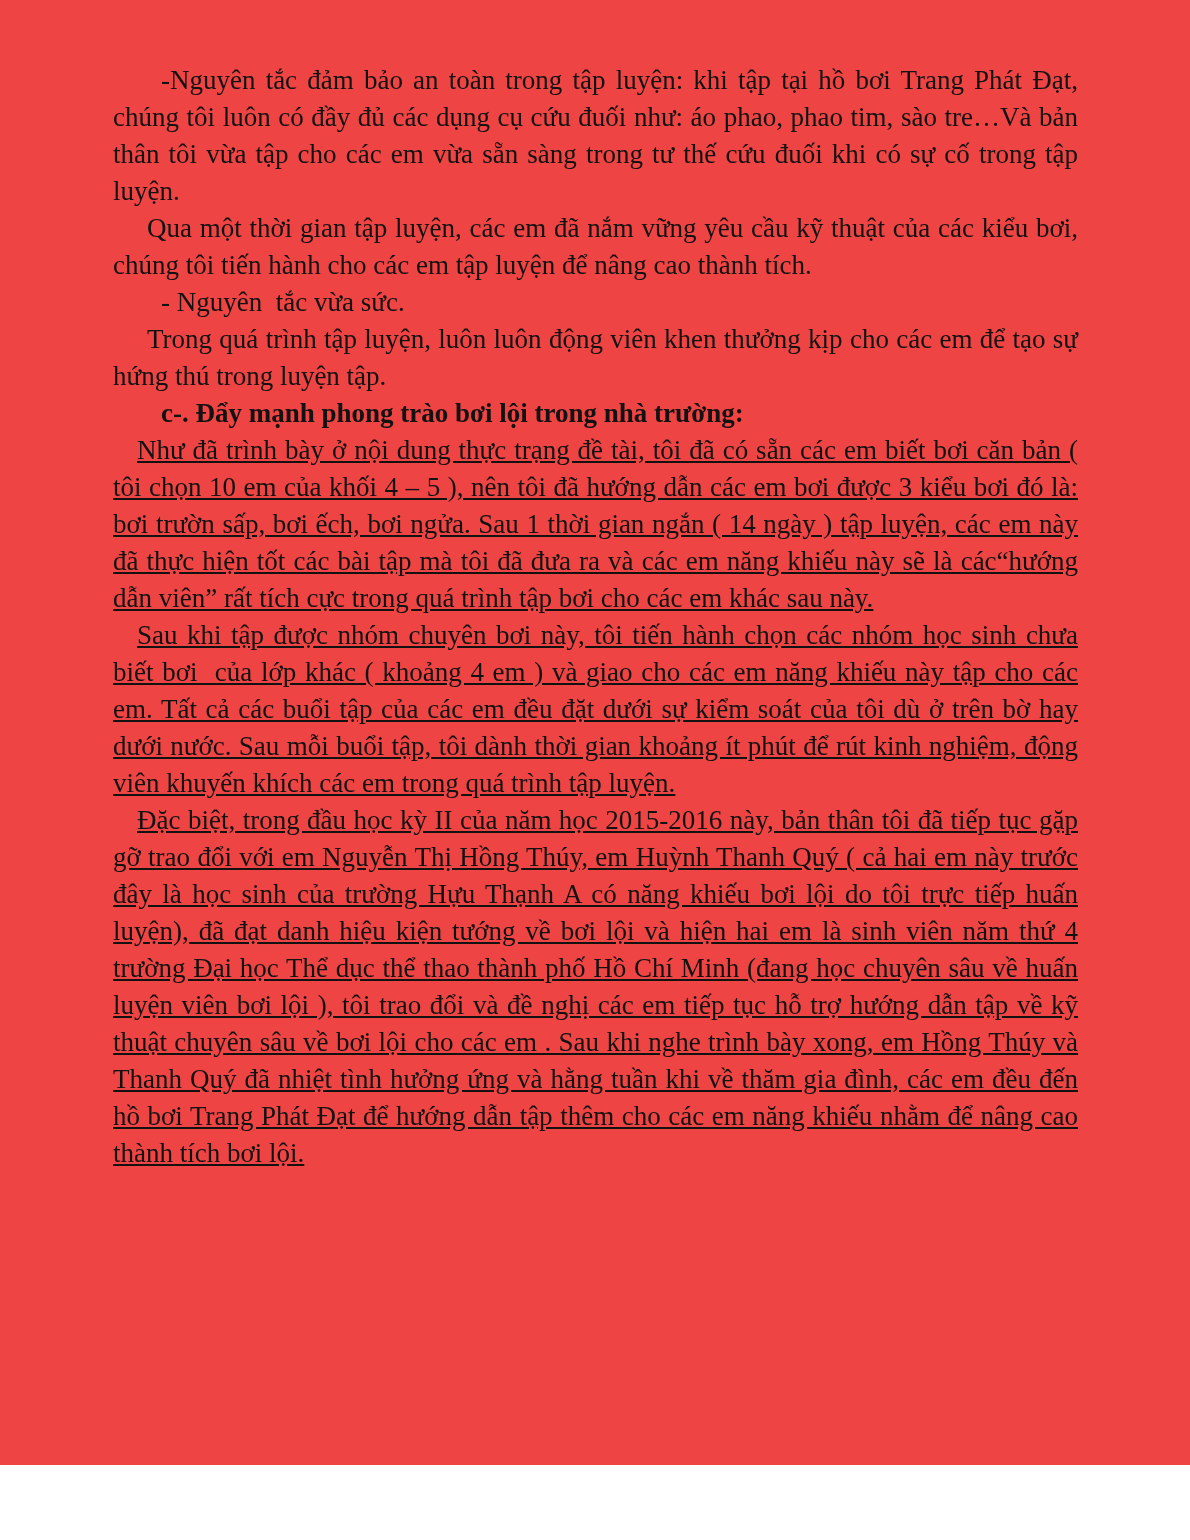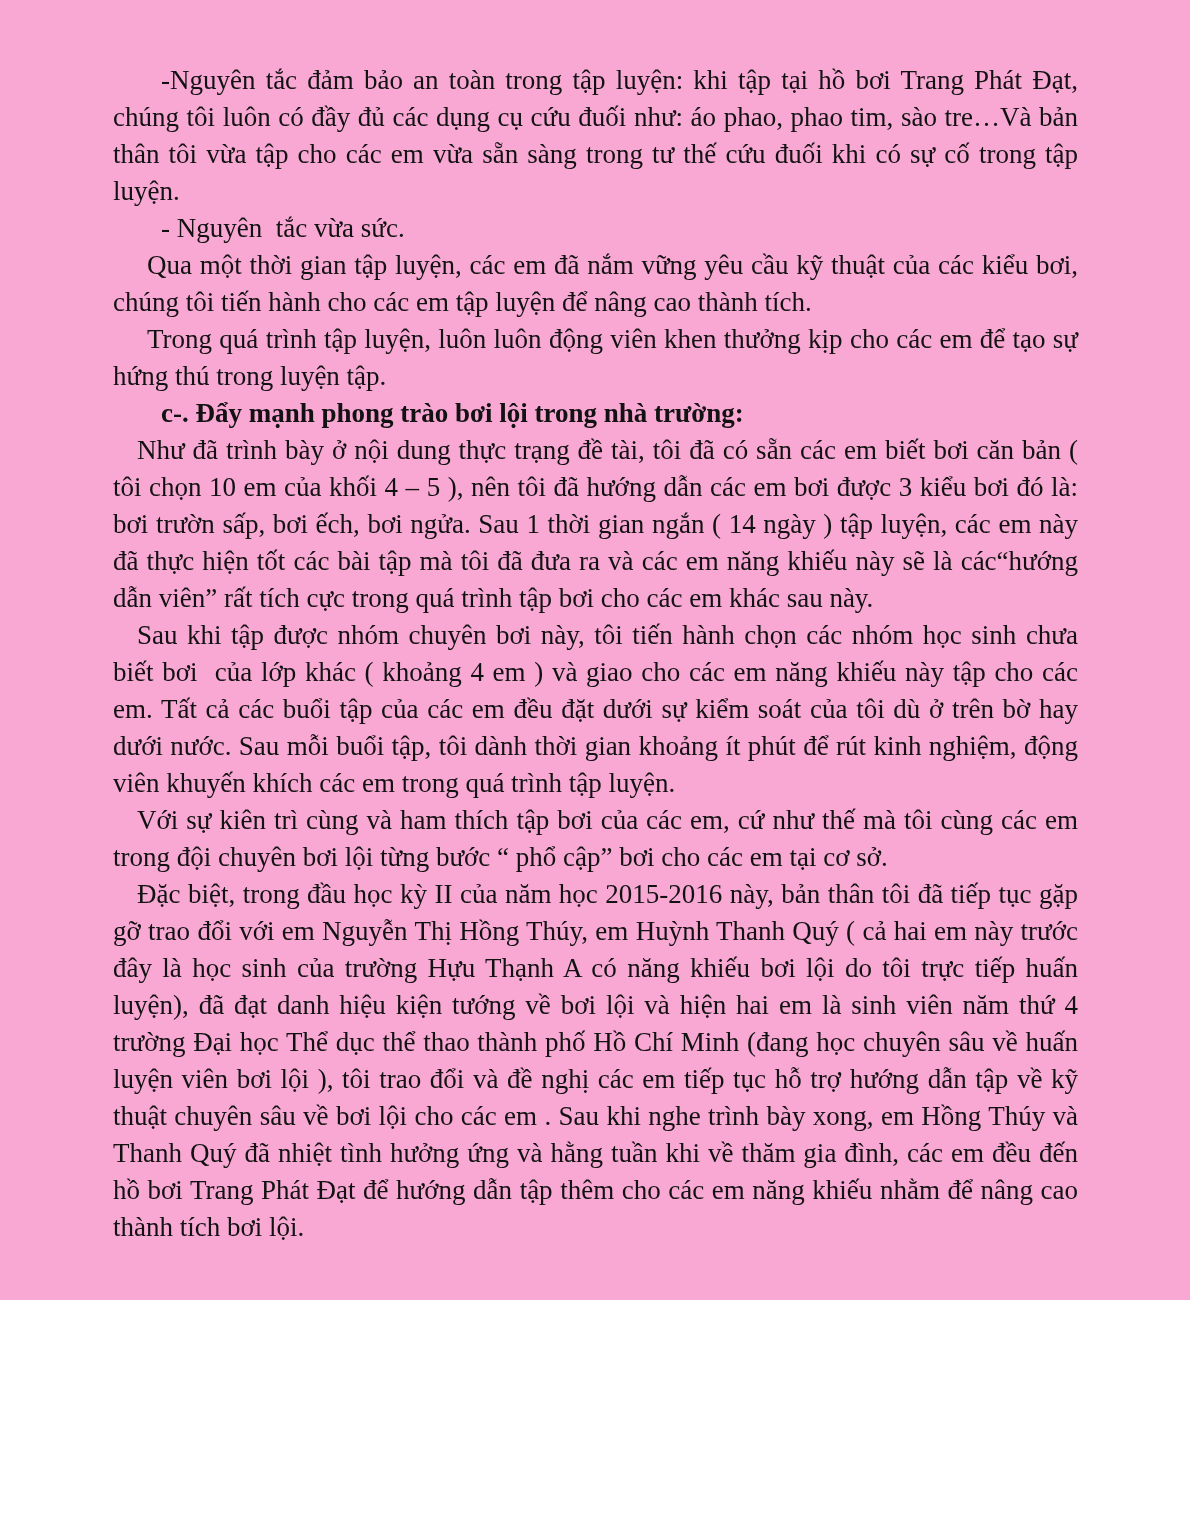--- a/index.html
+++ b/index.html
@@ -1,51 +1,50 @@
 <!DOCTYPE html>
 <html lang="vi"><head>
 <meta charset="utf-8">
 <style>
   html, body { margin: 0; padding: 0; background: #ffffff; }
 
   .page {
     position: relative;
     width: 1190px;
-    height: 1300px;
-    background: #f9a8d4;
+    height: 1465px;
+    background: #ef4444;
     overflow: hidden;
   }
 
   .doc {
     box-sizing: border-box;
     padding: 62px 112px 0 113px;
     font-family: "Liberation Serif", "DejaVu Serif", serif;
     font-size: 27px;
     line-height: 37px;
     color: #121212;
     text-align: justify;
   }
 
   .para { margin: 0; }
 
-  .indent-sm { text-indent: 24px; }
+  .indent-sm { text-indent: 24px; text-decoration: underline; }
   .indent-md { text-indent: 34px; }
   .indent-lg { text-indent: 48px; }
 
   .heading { font-weight: bold; }
   .heading .u { }
 </style>
 </head>
 <body>
 
 <div class="page">
   <main class="doc" id="doc-body">
       <p class="para indent-lg">-Nguyên tắc đảm bảo an toàn trong tập luyện: khi tập tại hồ bơi Trang Phát Đạt, chúng tôi luôn có đầy đủ các dụng cụ cứu đuối như: áo phao, phao tim, sào tre…Và bản thân tôi vừa tập cho các em vừa sẵn sàng trong tư thế cứu đuối khi có sự cố trong tập luyện.</p>
+      <p class="para indent-md">Qua một thời gian tập luyện, các em đã nắm vững yêu cầu kỹ thuật của các kiểu bơi, chúng tôi tiến hành cho các em tập luyện để nâng cao thành tích.</p>
       <p class="para indent-lg">- Nguyên&nbsp; tắc vừa sức.</p>
-      <p class="para indent-md">Qua một thời gian tập luyện, các em đã nắm vững yêu cầu kỹ thuật của các kiểu bơi, chúng tôi tiến hành cho các em tập luyện để nâng cao thành tích.</p>
       <p class="para indent-md">Trong quá trình tập luyện, luôn luôn động viên khen thưởng kịp cho các em để tạo sự hứng thú trong luyện tập.</p>
       <p class="para indent-lg heading"><span>c-. </span><span class="u">Đẩy mạnh phong trào bơi lội trong nhà trường</span><span>:</span></p>
       <p class="para indent-sm">Như đã trình bày ở nội dung thực trạng đề tài, tôi đã có sẵn các em biết bơi căn bản ( tôi chọn 10 em của khối 4 – 5 ), nên tôi đã hướng dẫn các em bơi được 3 kiểu bơi đó là: bơi trườn sấp, bơi ếch, bơi ngửa. Sau 1 thời gian ngắn ( 14 ngày ) tập luyện, các em này đã thực hiện tốt các bài tập mà tôi đã đưa ra và các em năng khiếu này sẽ là các“hướng dẫn viên” rất tích cực trong quá trình tập bơi cho các em khác sau này.</p>
       <p class="para indent-sm">Sau khi tập được nhóm chuyên bơi này, tôi tiến hành chọn các nhóm học sinh chưa biết bơi&nbsp; của lớp khác ( khoảng 4 em ) và giao cho các em năng khiếu này tập cho các em. Tất cả các buổi tập của các em đều đặt dưới sự kiểm soát của tôi dù ở trên bờ hay dưới nước. Sau mỗi buổi tập, tôi dành thời gian khoảng ít phút để rút kinh nghiệm, động viên khuyến khích các em trong quá trình tập luyện.</p>
-      <p class="para indent-sm">Với sự kiên trì cùng và ham thích tập bơi của các em, cứ như thế mà tôi cùng các em trong đội chuyên bơi lội từng bước “ phổ cập” bơi cho các em tại cơ sở.</p>
       <p class="para indent-sm">Đặc biệt, trong đầu học kỳ II của năm học 2015-2016 này, bản thân tôi đã tiếp tục gặp gỡ trao đổi với em Nguyễn Thị Hồng Thúy, em Huỳnh Thanh Quý ( cả hai em này trước đây là học sinh của trường Hựu Thạnh A có năng khiếu bơi lội do tôi trực tiếp huấn luyện), đã đạt danh hiệu kiện tướng về bơi lội và hiện hai em là sinh viên năm thứ 4 trường Đại học Thể dục thể thao thành phố Hồ Chí Minh (đang học chuyên sâu về huấn luyện viên bơi lội ), tôi trao đổi và đề nghị các em tiếp tục hỗ trợ hướng dẫn tập về kỹ thuật chuyên sâu về bơi lội cho các em . Sau khi nghe trình bày xong, em Hồng Thúy và Thanh Quý đã nhiệt tình hưởng ứng và hằng tuần khi về thăm gia đình, các em đều đến hồ bơi Trang Phát Đạt để hướng dẫn tập thêm cho các em năng khiếu nhằm để nâng cao thành tích bơi lội.</p>
     </main>
 </div>
 
 </body></html>

